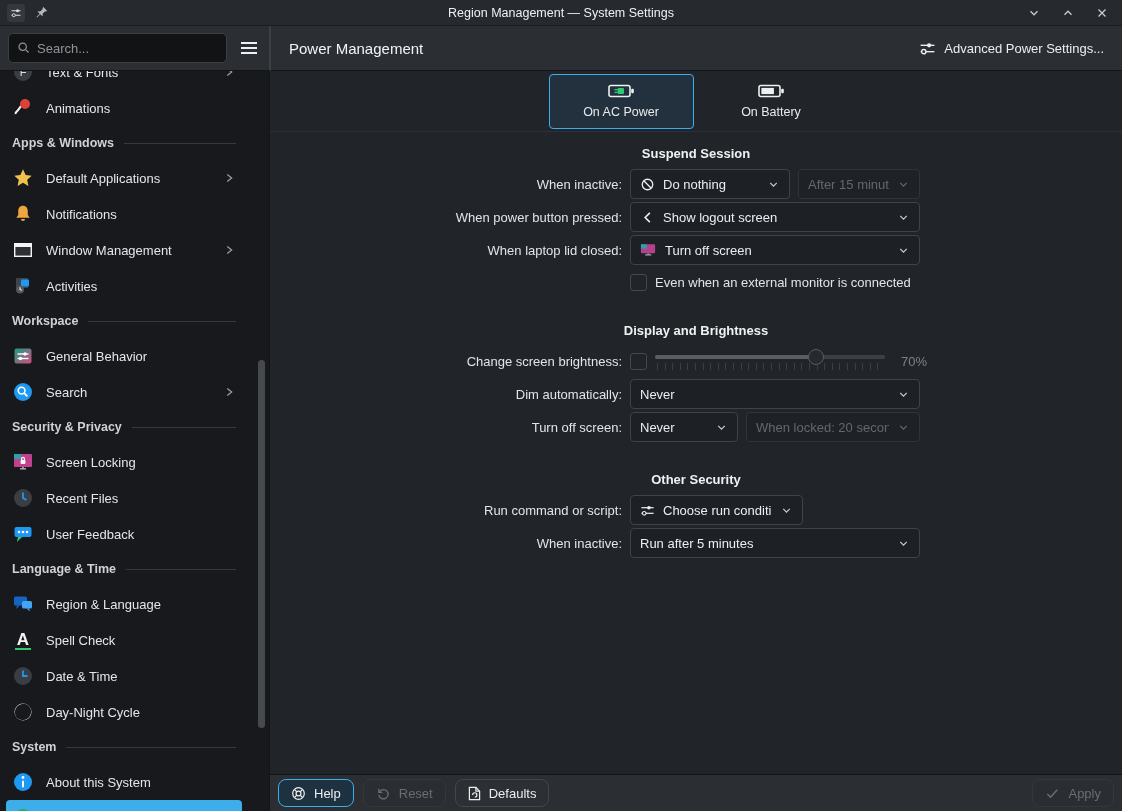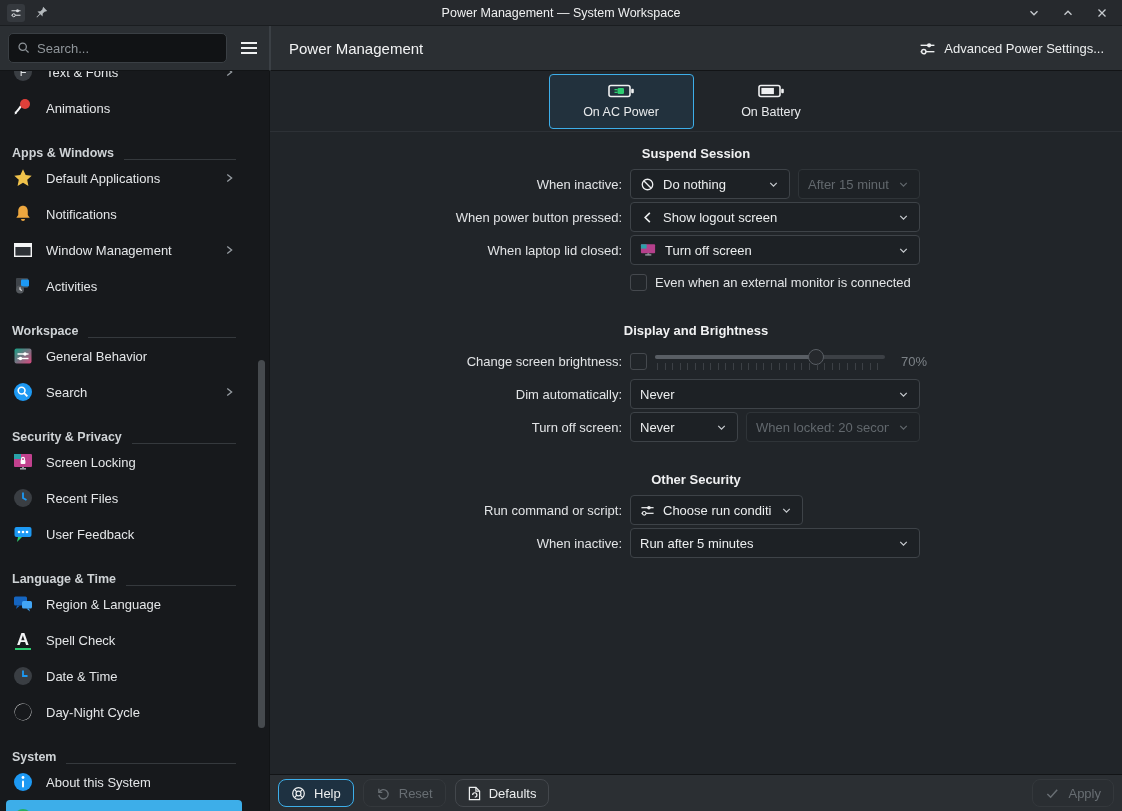--- a/index.html
+++ b/index.html
@@ -28,21 +28,21 @@
   .search-box input { flex:1; background:transparent; border:none; outline:none; color:#eceeef; font-family:"Liberation Sans",sans-serif; font-size:13px; }
   .search-box input::placeholder { color:#8f959a; }
   .hamburger { display:flex; padding:2px; }
 
   .sidebar-list { flex:1; overflow:hidden; position:relative; padding:0 27px 0 6px; border-right:1px solid #121416;}
   .side-row { height:36px; display:flex; align-items:center; gap:12px; padding:0 6px; border-radius:4px; color:#e4e6e8; }
   .side-row.clipped { margin-top:-17px; }
   .side-row.selected { background:#3daee9; color:#ffffff; }
   .side-row .chev { margin-left:auto; display:flex; }
   .icon22 { width:22px; height:22px; flex:0 0 22px; display:flex; align-items:center; justify-content:center; }
-  .side-header { height:34px; display:flex; align-items:flex-end; gap:10px; padding:0 6px; }
+  .side-header { height:34px; display:flex; align-items:center; gap:10px; padding:0 6px; }
   .side-header .sh-label { font-weight:700; font-size:12.5px; color:#ced2d5; white-space:nowrap; }
   .side-header .sh-line { flex:1; height:1px; background:#35393d; }
   .scrollbar { position:absolute; right:4px; top:289px; width:7px; height:368px; background:#464a4e; border-radius:4px; }
 
   .spell-a { font-weight:700; font-size:17px; color:#f4f5f6; border-bottom:2px solid #2ecc71; line-height:17px; padding:0 2px;}
 
   
   .main { flex:1; display:flex; flex-direction:column; min-width:0; }
   .main-header { height:45px; flex:0 0 45px; background:#2b2f33; border-bottom:1px solid #121416; display:flex; align-items:center; padding:0 18px; }
   .page-title { font-size:15px; color:#f2f3f4; }
@@ -110,21 +110,21 @@
             <circle cx="10" cy="5" r="2" fill="#d8dbde"></circle>
             <circle cx="5" cy="11" r="2" fill="#35393e" stroke="#d8dbde" stroke-width="1.3"></circle>
           </svg>
       </span>
       <span style="display:flex">
         <svg width="13" height="13" viewBox="0 0 16 16">
             <path d="M10 1l5 5-3.2 1L9.5 9.3 9.3 13 6.5 10.2 2.5 14.2 1.8 13.5 5.8 9.5 3 6.7l3.7-.2L9 4.2z" fill="#b4b9bd"></path>
           </svg>
       </span>
     </div>
-    <div class="tb-title">Power Management — System Workspace</div>
+    <div class="tb-title">Region Management — System Settings</div>
     <div class="tb-controls">
       <span>
           <svg width="14" height="14" viewBox="0 0 16 16" fill="none" stroke="#c8ccd0" stroke-width="1.5">
             <path d="M4 6l4 4 4-4"></path>
           </svg>
         </span>
       <span>
           <svg width="14" height="14" viewBox="0 0 16 16" fill="none" stroke="#c8ccd0" stroke-width="1.5">
             <path d="M4 10l4-4 4 4"></path>
           </svg>

